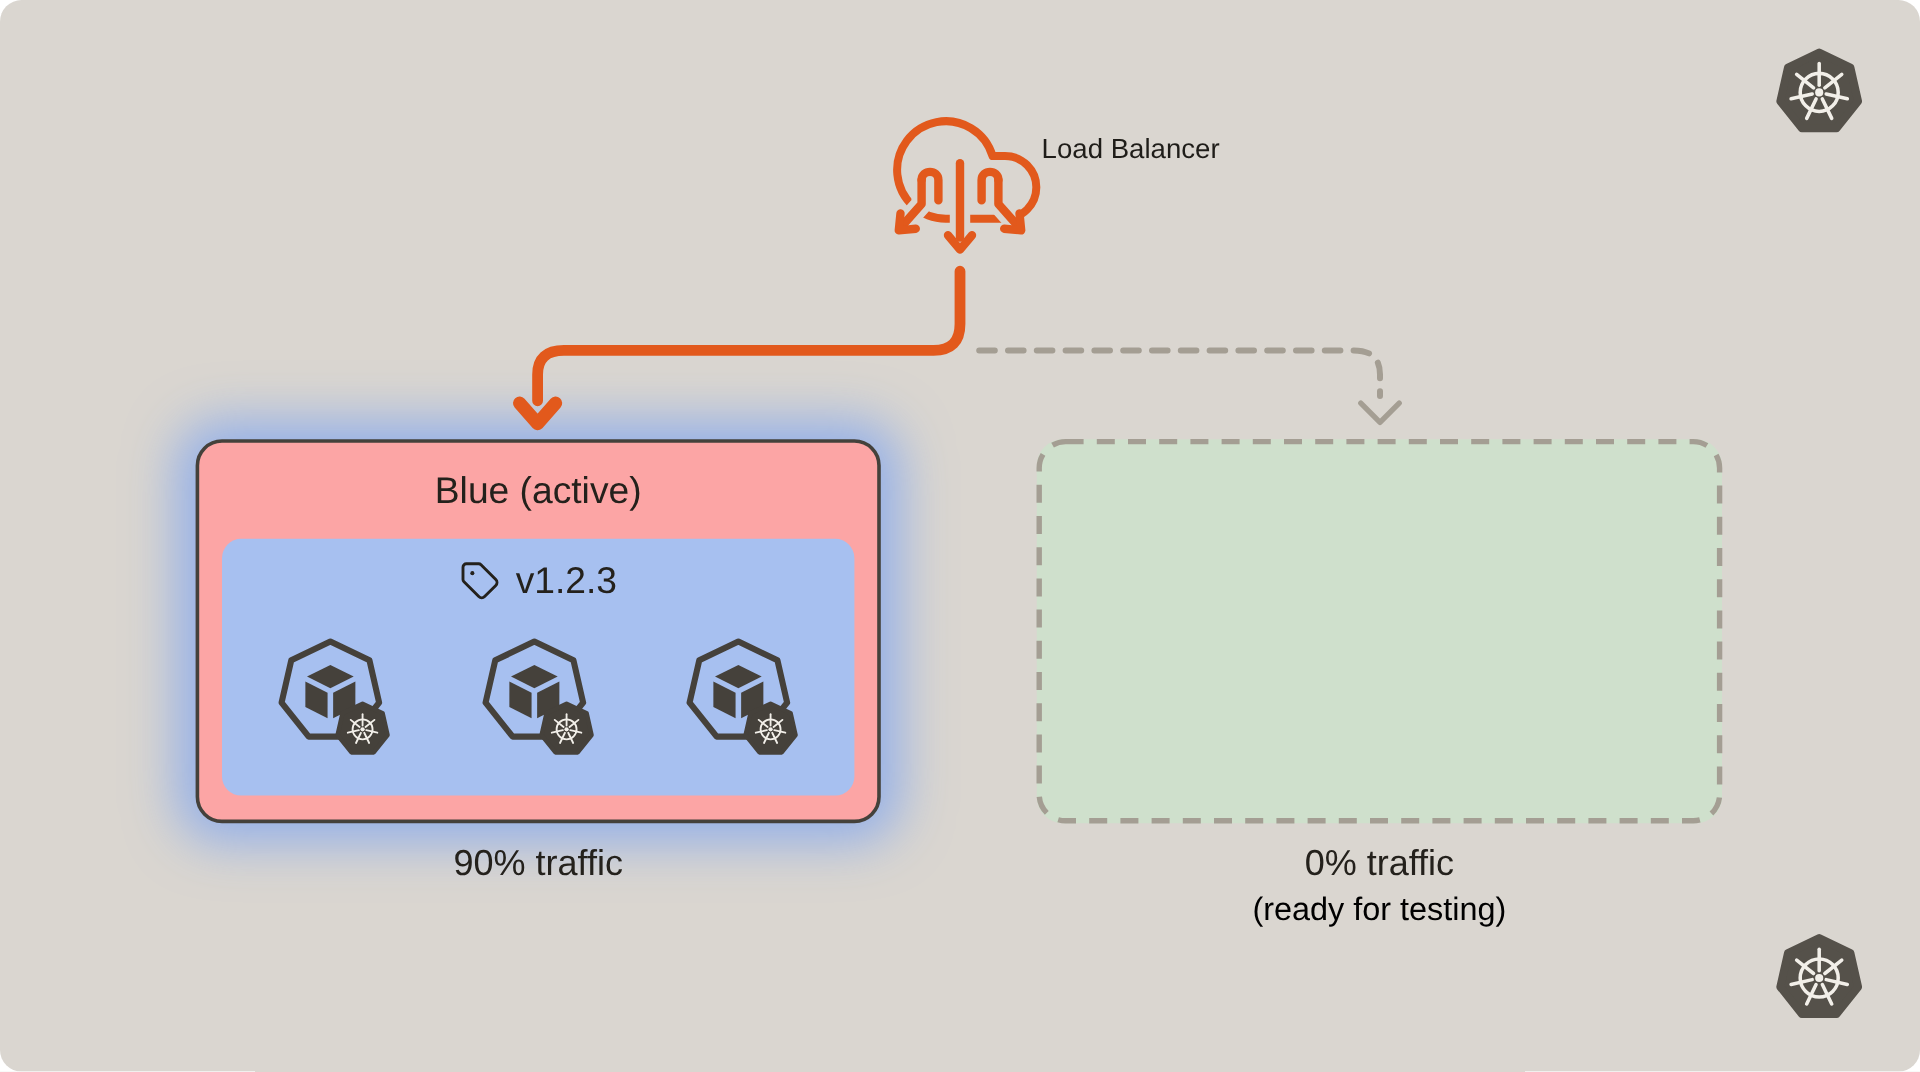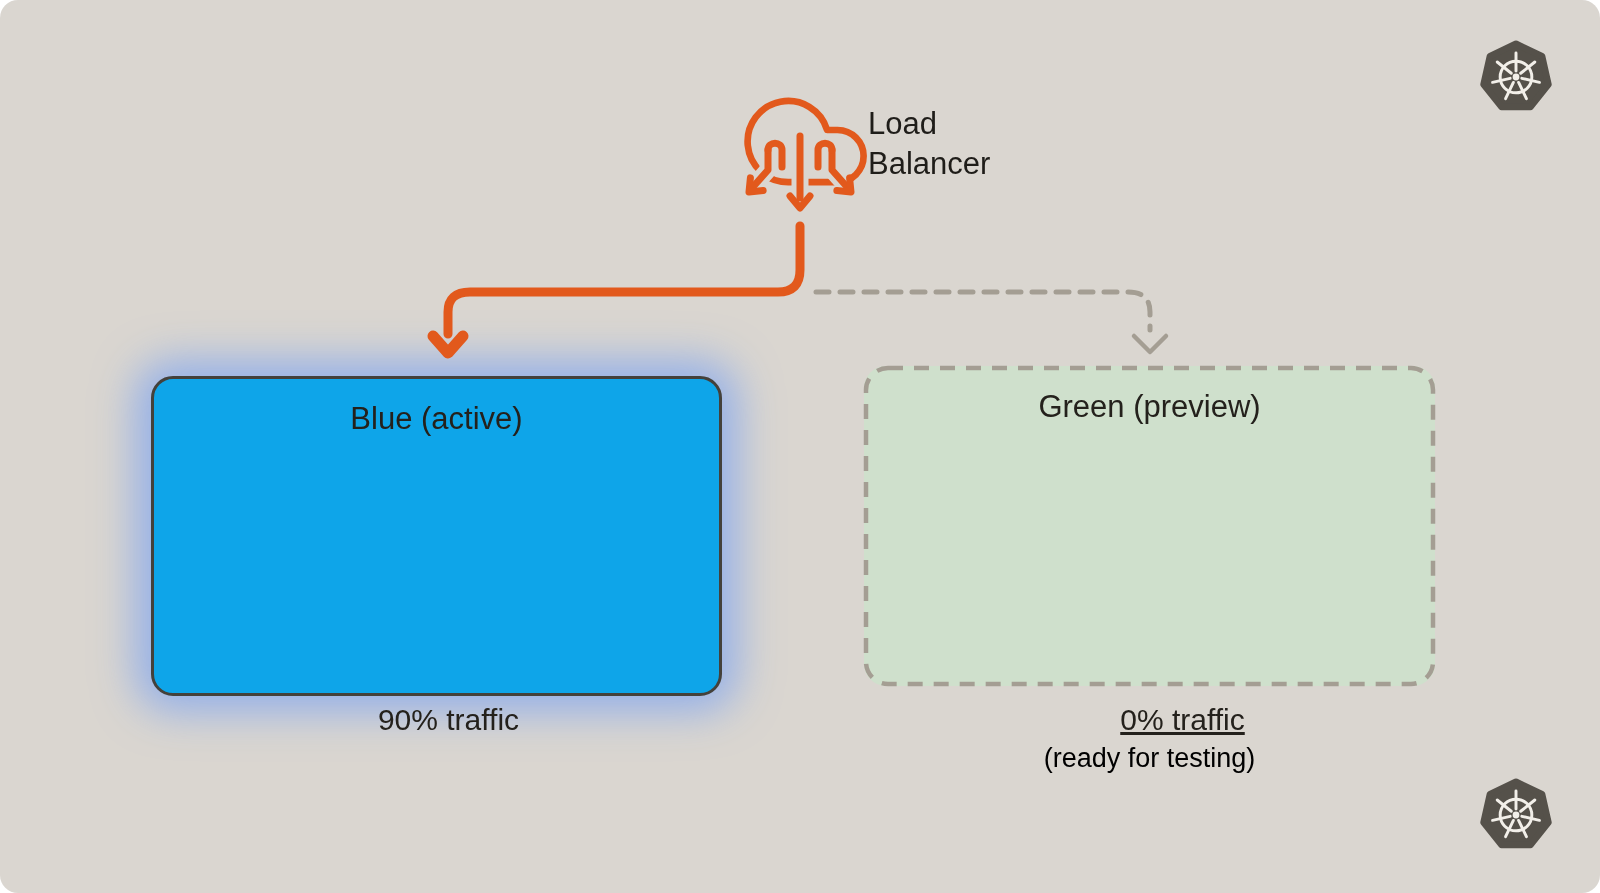--- a/index.html
+++ b/index.html
@@ -7,31 +7,30 @@
   .canvas{
     position:absolute;inset:0;width:1600px;height:893px;
     background:#dad6d0;border-radius:18px;overflow:hidden;
     color:#25221d;
   }
   .overlay{position:absolute;inset:0;width:1600px;height:893px;pointer-events:none;z-index:5;}
   .defs-holder{position:absolute;width:0;height:0;overflow:hidden;}
 
   .lb-label{
     position:absolute;left:868px;top:104px;width:180px;
-    font-size:31px;line-height:40px;color:#1f1d19;z-index:4;
+    font-size:23px;line-height:40px;color:#1f1d19;z-index:4;
   }
 
   .env-box{
     position:absolute;top:366px;width:571px;height:320px;
     border-radius:22px;box-sizing:border-box;z-index:2;
   }
   .env-box.blue{
-    left:151px;background:#0ea5e9;border:3.5px solid #44413b;
+    left:163px;background:#fca5a5;border:3.5px solid #44413b;
     box-shadow:0 0 42px 16px rgba(124,163,240,0.75);
-    margin-top:10px;
   }
   .env-box.green{
     left:864px;background:#cfe0cc;border:none;
   }
   .env-title{
     height:80px;display:flex;align-items:center;justify-content:center;
     font-size:31px;color:#24211c;
   }
   .env-box.green .env-title{height:82px;}
   .env-panel{
@@ -48,21 +47,21 @@
     display:flex;justify-content:center;gap:70px;margin-top:26px;
   }
   .pod{display:block;width:100px;height:104px;}
   .pod svg{display:block;}
 
   .traffic{
     position:absolute;top:703px;width:571px;text-align:center;
     font-size:30px;color:#24211c;z-index:2;
   }
   .traffic.blue-t{left:163px;}
-  .traffic.green-t{left:897px;text-decoration:underline;}
+  .traffic.green-t{left:864px;}
   .note{
     position:absolute;top:743px;left:864px;width:571px;text-align:center;
     font-size:27px;color:#000000;z-index:2;
   }
   .k8s-corner{position:absolute;width:76px;height:76px;z-index:3;}
   .k8s-corner.top{left:1478px;top:39px;}
   .k8s-corner.bottom{left:1478px;top:777px;}
 </style>
 </head>
 <body>
@@ -138,24 +137,52 @@
     <g stroke="#a49e93" fill="none" stroke-linecap="round">
       <path stroke-width="5" stroke-dasharray="13 11" d="M816 292 H1128 Q1150 292 1150 312 V330"></path>
       <path stroke-width="4.5" stroke-linejoin="round" d="M-16 -16 L0 0 L16 -16" transform="translate(1150,352)"></path>
     </g>
   </svg>
 
   <div class="lb-label">Load Balancer</div>
 
   <div class="env-box blue">
     <div class="env-title">Blue (active)</div>
+    <div class="env-panel">
+      <div class="version-row">
+        <svg class="tag-icon" viewBox="0 0 24 24" width="34" height="34" fill="none" stroke="#24211c" stroke-width="1.7" stroke-linecap="round" stroke-linejoin="round">
+          <path d="M12.586 2.586A2 2 0 0 0 11.172 2H4a2 2 0 0 0-2 2v7.172a2 2 0 0 0 .586 1.414l8.704 8.704a2.426 2.426 0 0 0 3.42 0l6.58-6.58a2.426 2.426 0 0 0 0-3.42z"></path>
+          <circle cx="7.5" cy="7.5" r="1.2" fill="#24211c" stroke="none"></circle>
+        </svg>
+        <span>v1.2.3</span>
+      </div>
+      <div class="pod-row">
+
+          <span class="pod">
+            <svg width="100" height="104" viewBox="0 0 108 112">
+              <use href="#pod-shape"></use>
+            </svg>
+          </span>
+
+          <span class="pod">
+            <svg width="100" height="104" viewBox="0 0 108 112">
+              <use href="#pod-shape"></use>
+            </svg>
+          </span>
+
+          <span class="pod">
+            <svg width="100" height="104" viewBox="0 0 108 112">
+              <use href="#pod-shape"></use>
+            </svg>
+          </span>
+        </div>
+    </div>
   </div>
 
   <div class="env-box green">
-    <div class="env-title">Green (preview)</div>
   </div>
 
   <div class="traffic blue-t">90% traffic</div>
   <div class="traffic green-t">0% traffic</div>
   <div class="note">(ready for testing)</div>
 
   <span class="k8s-corner top">
     <svg width="76" height="76" viewBox="-40 -40 80 80">
         <use href="#k8s-logo"></use>
       </svg>

